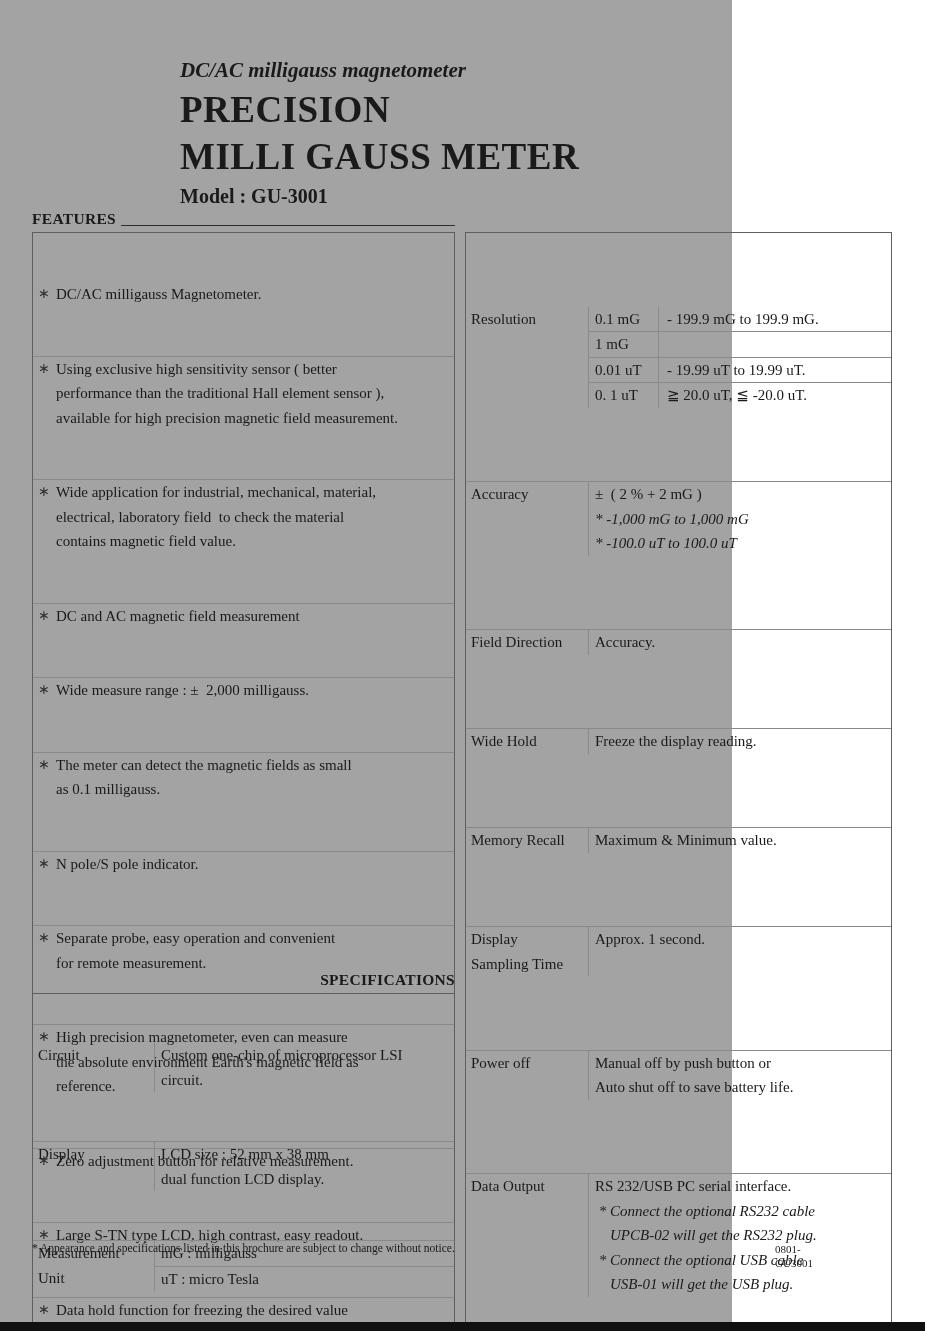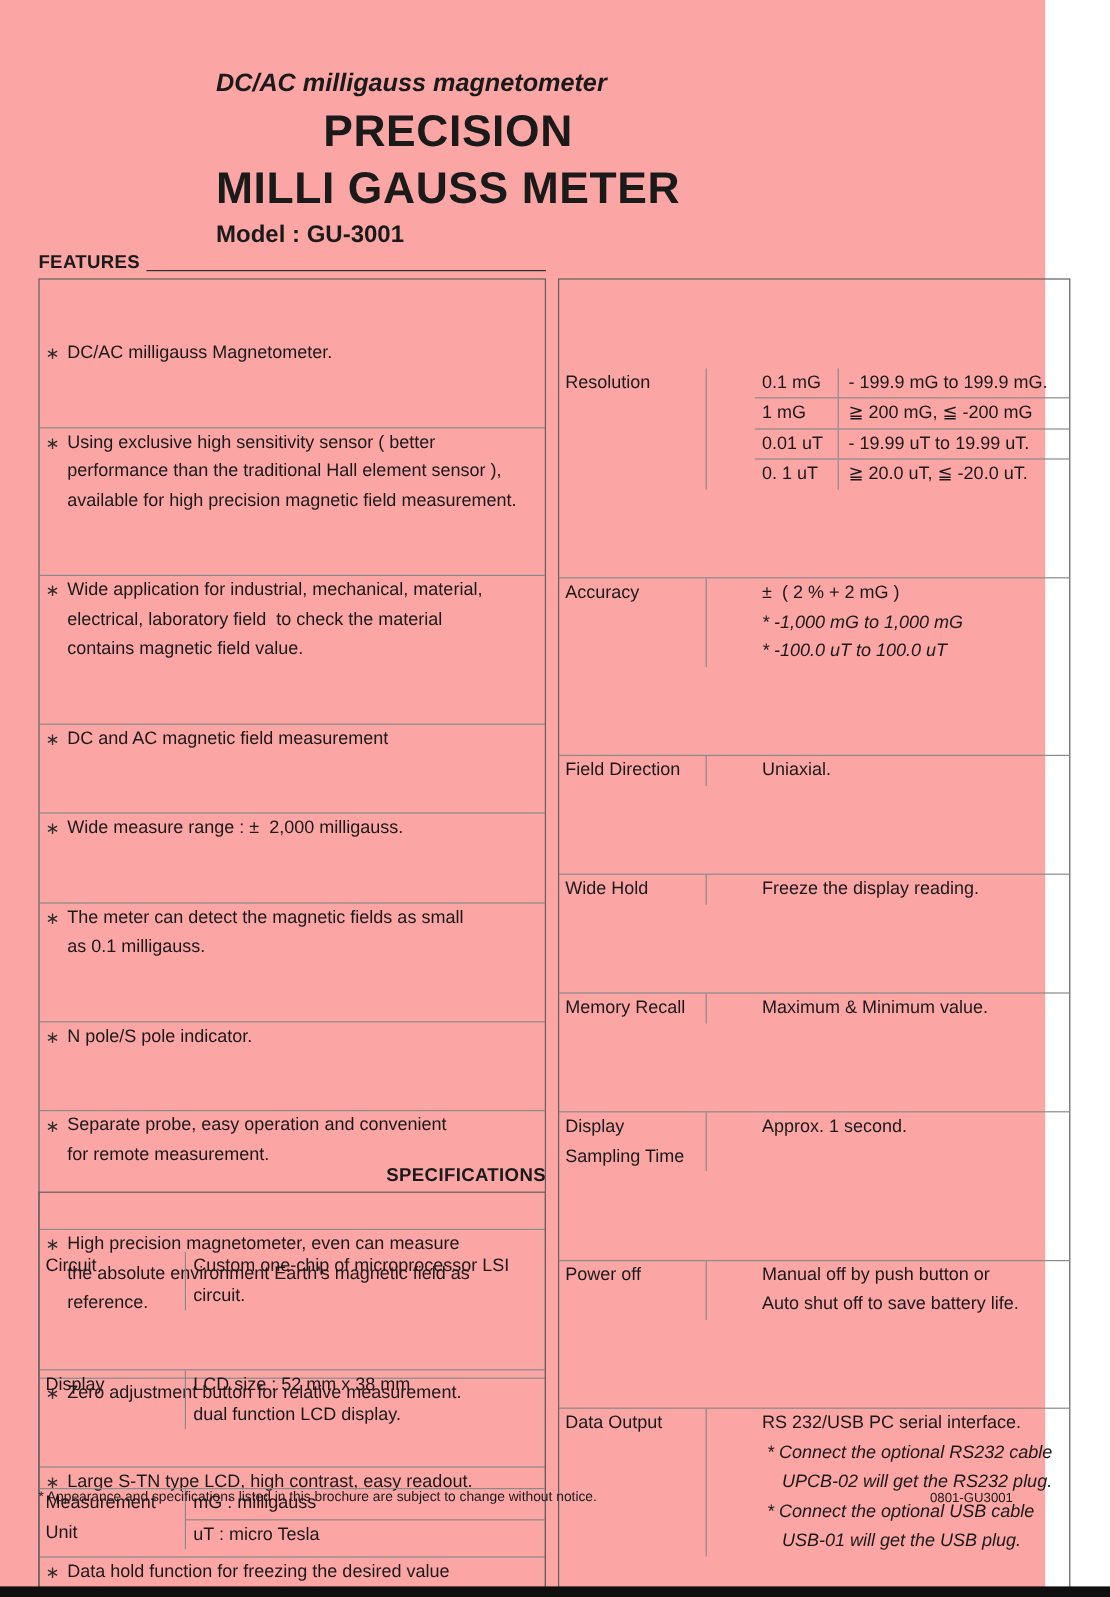--- a/index.html
+++ b/index.html
@@ -8,26 +8,26 @@
     --line-dark:#5f5f5f;
     --rule:#2e2e2e;
   }
   html,body{margin:0;padding:0;background:#ffffff;}
   body{
     width:925px;height:1331px;position:relative;overflow:hidden;
     font-family:"Liberation Sans","DejaVu Sans",sans-serif;
     color:var(--ink);
     -webkit-font-smoothing:antialiased;
   }
-  .page{position:relative;width:871px;height:1331px;background:#fca5a5;}
+  .page{position:relative;width:732px;height:1331px;background:#a3a3a3;font-family:Liberation Serif, serif;}
 
   
   .hdr{position:absolute;left:180px;top:57px;}
   .subtitle{font-size:21px;font-weight:bold;font-style:italic;line-height:26px;}
-  .title{font-size:37px;font-weight:bold;line-height:47px;letter-spacing:.5px;margin-top:3px;text-align:center;}
+  .title{font-size:37px;font-weight:bold;line-height:47px;letter-spacing:.5px;margin-top:3px;}
   .title2{font-size:37px;font-weight:bold;line-height:47px;letter-spacing:.5px;}
   .model{font-size:20px;font-weight:bold;line-height:25px;margin-top:4px;}
 
   
   .sec-head{position:absolute;display:flex;align-items:flex-end;width:423px;}
   .sec-head .txt{font-size:15.5px;font-weight:bold;letter-spacing:.3px;white-space:nowrap;}
   .sec-head .rule{flex:1;border-bottom:1.5px solid var(--rule);margin:0 0 2px 5px;}
   .feat-head{left:32px;top:210px;}
   .spec-head{left:32px;top:971px;flex-direction:column;}
 
@@ -45,21 +45,21 @@
   .lspecs{position:absolute;left:32px;top:993px;width:421px;border:1px solid var(--line-dark);}
   .lrow{display:flex;}
   .lrow + .lrow{border-top:1px solid var(--line);}
   .lcell-label{width:116px;flex:none;border-right:1px solid var(--line);padding-left:5px;}
   .lcell-value{flex:1;display:flex;flex-direction:column;}
   .vblock{padding-left:6px;}
   .sub + .sub{border-top:1px solid var(--line);}
 
   
   .rspecs{position:absolute;left:465px;top:232px;width:425px;border:1px solid var(--line-dark);}
-  .rrow{display:flex;gap:40px;}
+  .rrow{display:flex;}
   .rrow + .rrow{border-top:1px solid var(--line);}
   .rcell-label{width:117px;flex:none;border-right:1px solid var(--line);padding-left:5px;}
   .rcell-value{flex:1;display:flex;flex-direction:column;}
   .italic{font-style:italic;}
   .res-sub{display:flex;}
   .res-sub + .res-sub{border-top:1px solid var(--line);align-items:flex-end;}
   .res-c1{width:63px;flex:none;padding-left:6px;border-right:1px solid var(--line);}
   .res-c2{flex:1;padding-left:8px;}
 
   
@@ -146,21 +146,20 @@
 
     <div class="rrow">
       <div class="rcell-label">Resolution</div>
       <div class="rcell-value">
         <div class="res-sub">
           <div class="res-c1">0.1 mG</div>
           <div class="res-c2">- 199.9 mG to 199.9 mG.</div>
         </div>
         <div class="res-sub">
           <div class="res-c1">1 mG</div>
-          <div class="res-c2">≧ 200 mG, ≦ -200 mG</div>
         </div>
         <div class="res-sub">
           <div class="res-c1">0.01 uT</div>
           <div class="res-c2">- 19.99 uT to 19.99 uT.</div>
         </div>
         <div class="res-sub">
           <div class="res-c1">0. 1 uT</div>
           <div class="res-c2">≧ 20.0 uT, ≦ -20.0 uT.</div>
         </div>
       </div>
@@ -170,21 +169,21 @@
       <div class="rcell-label">Accuracy</div>
       <div class="rcell-value">
         <div class="vblock">±  ( 2 % + 2 mG )</div>
         <div class="vblock italic">* -1,000 mG to 1,000 mG
 * -100.0 uT to 100.0 uT</div>
       </div>
     </div>
 
     <div class="rrow">
       <div class="rcell-label">Field Direction</div>
-      <div class="rcell-value"><div class="vblock">Uniaxial.</div></div>
+      <div class="rcell-value"><div class="vblock">Accuracy.</div></div>
     </div>
 
     <div class="rrow">
       <div class="rcell-label">Wide Hold</div>
       <div class="rcell-value"><div class="vblock">Freeze the display reading.</div></div>
     </div>
 
     <div class="rrow">
       <div class="rcell-label">Memory Recall</div>
       <div class="rcell-value"><div class="vblock">Maximum &amp; Minimum value.</div></div>

